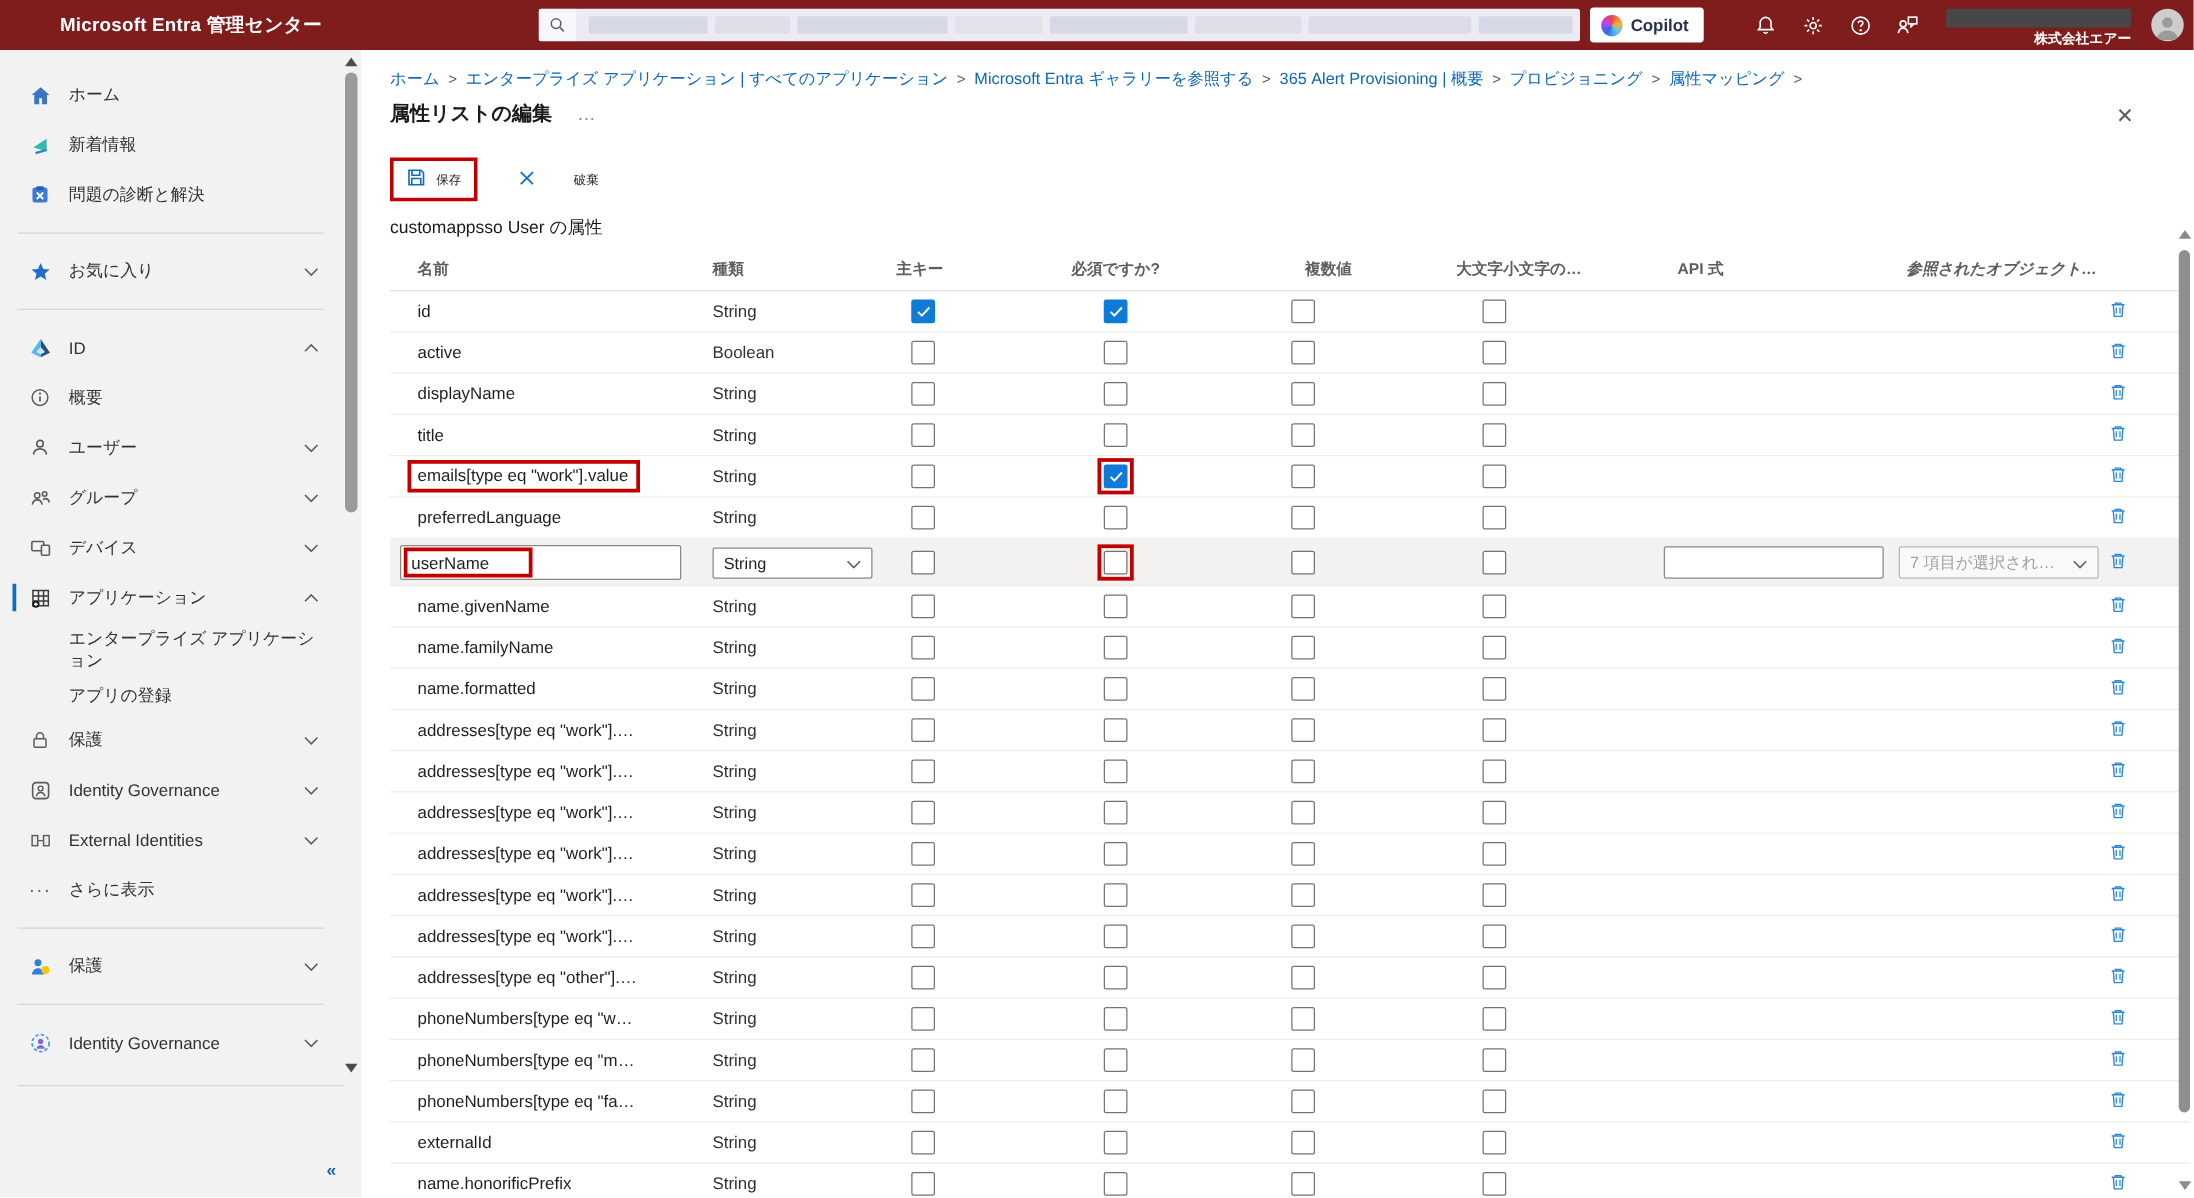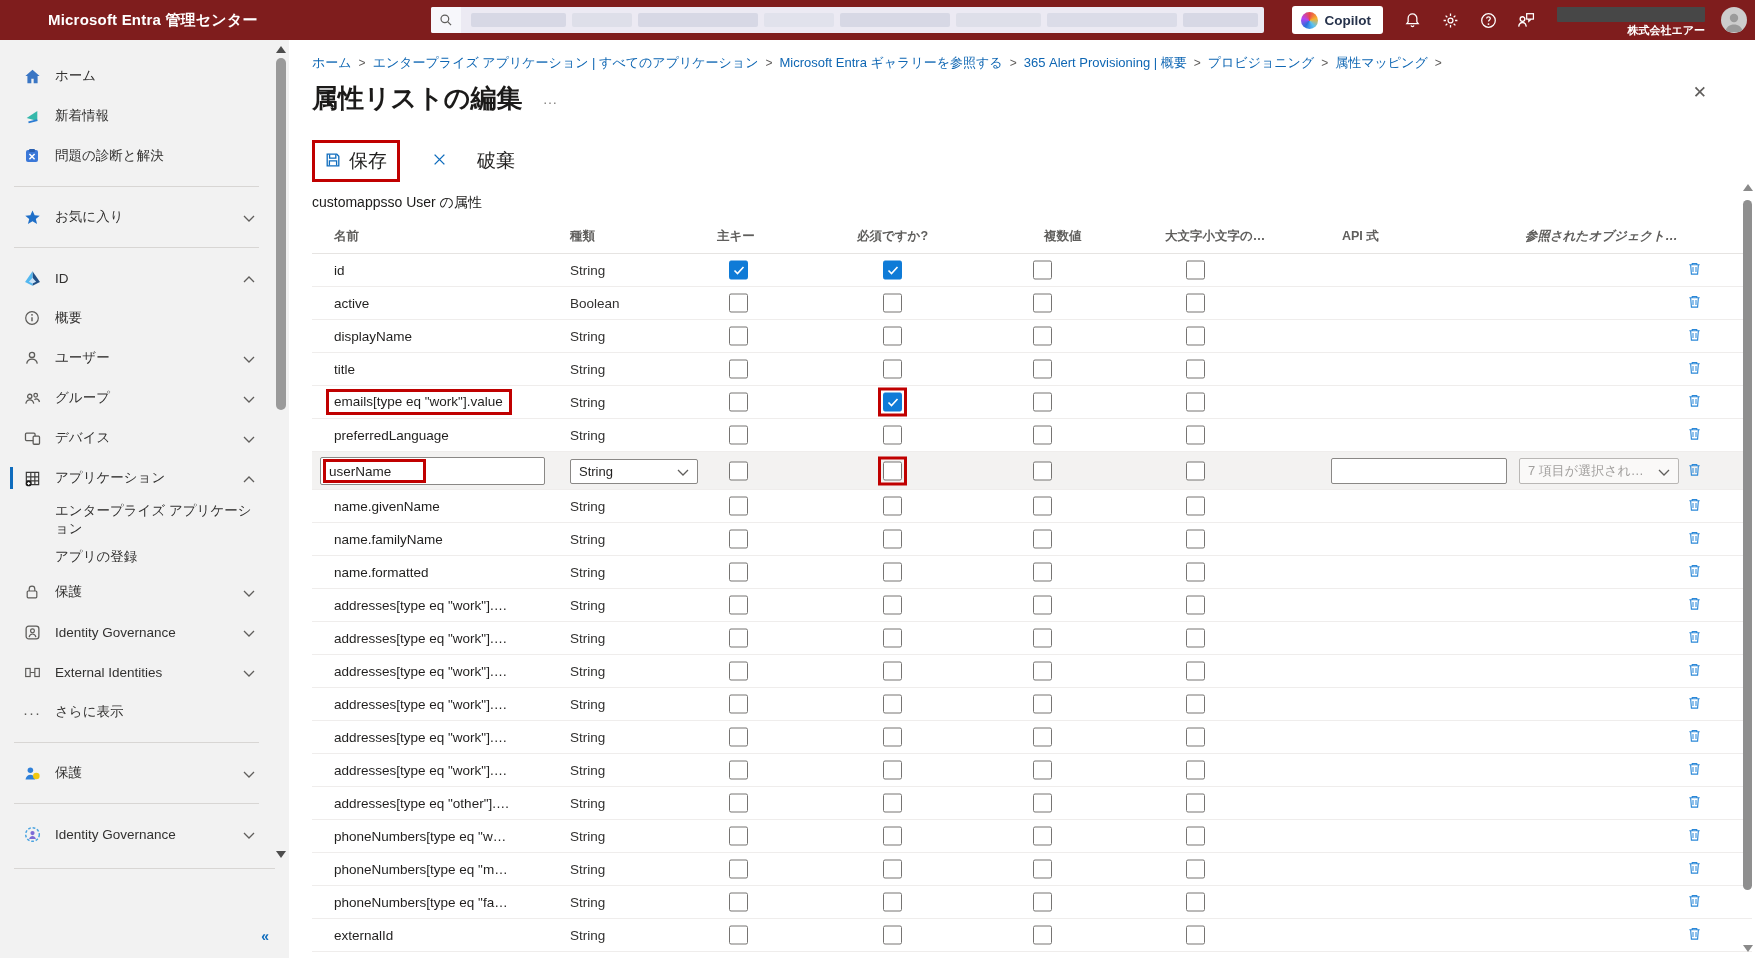--- a/index.html
+++ b/index.html
@@ -10,21 +10,21 @@
   
   .topbar { position:absolute; top:0; left:0; right:0; height:40px; background:#7f1d1d;
     display:flex; align-items:center; color:#fff; z-index:30; }
   .brand { font-size:15px; font-weight:bold; margin-left:48px; letter-spacing:.2px; white-space:nowrap; }
   .searchbox { position:absolute; left:431px; top:7px; width:833px; height:26px; background:#eceaf3;
     border-radius:2px; display:flex; align-items:center; overflow:hidden; }
   .searchbox .sicon { width:34px; height:26px; background:#f7f7fb; display:flex; align-items:center; justify-content:center; }
   .blurblock { height:14px; border-radius:2px; display:inline-block; margin-right:6px; }
   .topright { position:absolute; right:0; top:0; height:40px; display:flex; align-items:center; }
   .copilot { height:28px; background:#fff; border-radius:3px; display:flex; align-items:center;
-    padding:0 12px 0 9px; margin-right:10px; cursor:pointer; }
+    padding:0 12px 0 9px; margin-right:30px; cursor:pointer; }
   .copilot .disc { width:17px; height:17px; border-radius:50%; margin-right:7px;
     background:conic-gradient(#e9484d,#f7b12c,#59c2f2,#2a6fdb,#b643f5,#e9484d); }
   .copilot span.lbl { font-size:13.5px; font-weight:bold; color:#26324b; }
   .tbicon { width:38px; height:40px; display:flex; align-items:center; justify-content:center; cursor:pointer; }
   .account { position:relative; width:168px; height:40px; margin-left:6px; }
   .account .blur { position:absolute; right:14px; top:7px; width:148px; height:15px; background:#474747; border-radius:1px; }
   .account .org { position:absolute; right:14px; bottom:2px; font-size:11px; font-weight:bold; color:#fff; white-space:nowrap; }
   .avatar { width:26px; height:26px; border-radius:50%; background:#cdcdcd; margin:0 8px 0 2px;
     display:flex; align-items:flex-end; justify-content:center; overflow:hidden; cursor:pointer; }
 
@@ -52,27 +52,27 @@
   .srail .thumb { position:absolute; top:18px; left:2px; width:10px; height:352px; background:#9a9a9a; border-radius:5px; cursor:pointer; }
   .srail .arrow-dn { position:absolute; bottom:4px; left:2px; width:0; height:0;
     border-left:5px solid transparent; border-right:5px solid transparent; border-top:7px solid #4d4d4d; cursor:pointer; }
 
   
   .main { position:absolute; top:40px; left:289px; width:1466px; bottom:0; background:#fff; padding-left:23px; }
   .crumbs { margin-top:14px; font-size:13px; white-space:nowrap; }
   .crumbs a { color:#0e66b3; text-decoration:none; cursor:pointer; }
   .crumbs .sep { color:#605e5c; margin:0 7px; font-size:12px; }
   .titlerow { margin-top:9px; display:flex; align-items:center; }
-  .pagetitle { font-size:26px; font-weight:bold; color:#1b1a19; }
+  .pagetitle { font-size:16px; font-weight:bold; color:#1b1a19; }
   .titledots { margin-left:20px; color:#8a8886; font-size:15px; letter-spacing:2px; }
   .closex { position:absolute; right:48px; top:44px; font-size:17px; color:#605e5c; cursor:pointer; line-height:1; }
   .cmdbar { margin-top:24px; display:flex; align-items:center; }
   .redbox { border:3px solid #c00000; }
   .cmdbtn { display:flex; align-items:center; padding:5px 10px; cursor:pointer; background:#fff; border:none; }
-  .cmdbtn .lb { font-size:19px; color:#201f1e; margin-left:8px; }
+  .cmdbtn .lb { font-size:10px; color:#201f1e; margin-left:8px; }
   .cmd-discard { margin-left:22px;gap:22px; }
   .subheading { margin-top:12px; font-size:14px; color:#1b1a19; }
 
   
   .tablewrap { position:relative; margin-top:12px; width:1440px; }
   .thead { position:relative; height:30px; }
   .th { position:absolute; top:4px; font-size:12.5px; font-weight:bold; color:#5f5e5c; white-space:nowrap; }
   .thead-line { position:absolute; left:0; right:0; bottom:0; height:1px; background:#e6e4e2; }
   .trow { position:relative; height:33px; border-bottom:1px solid #efedec; }
   .trow.erow { height:38px; background:#f3f2f1; }

